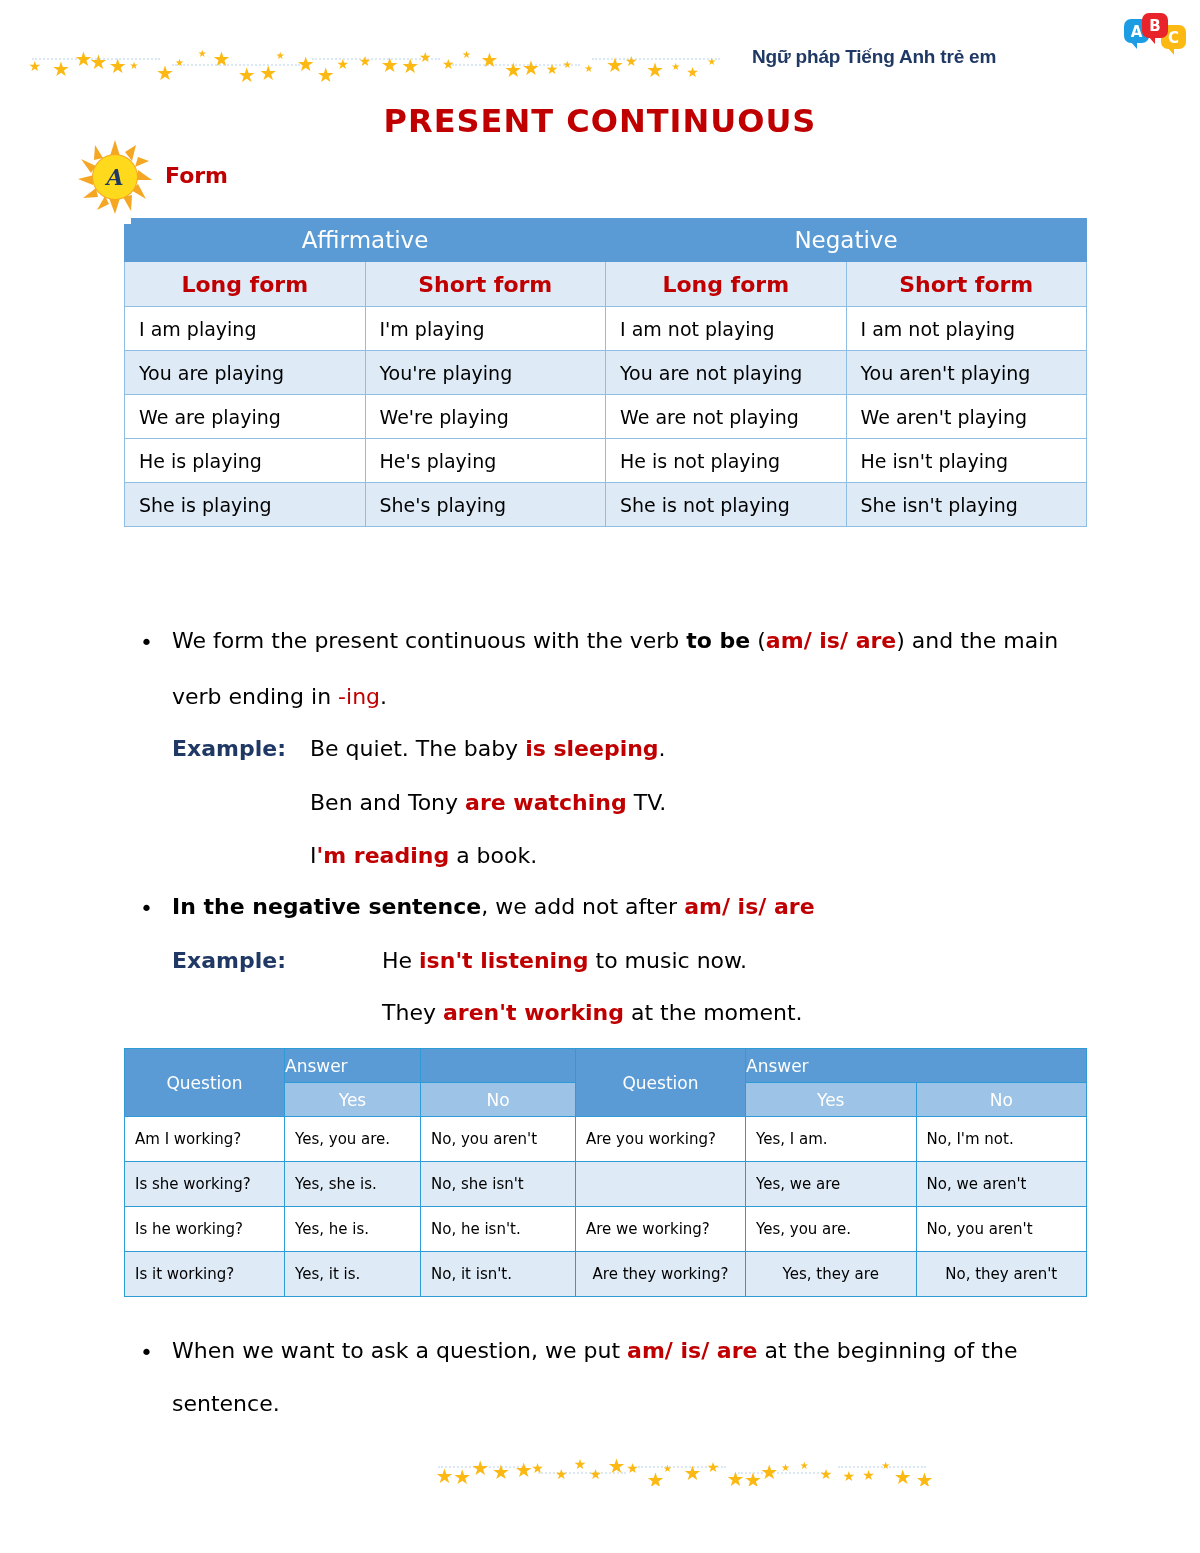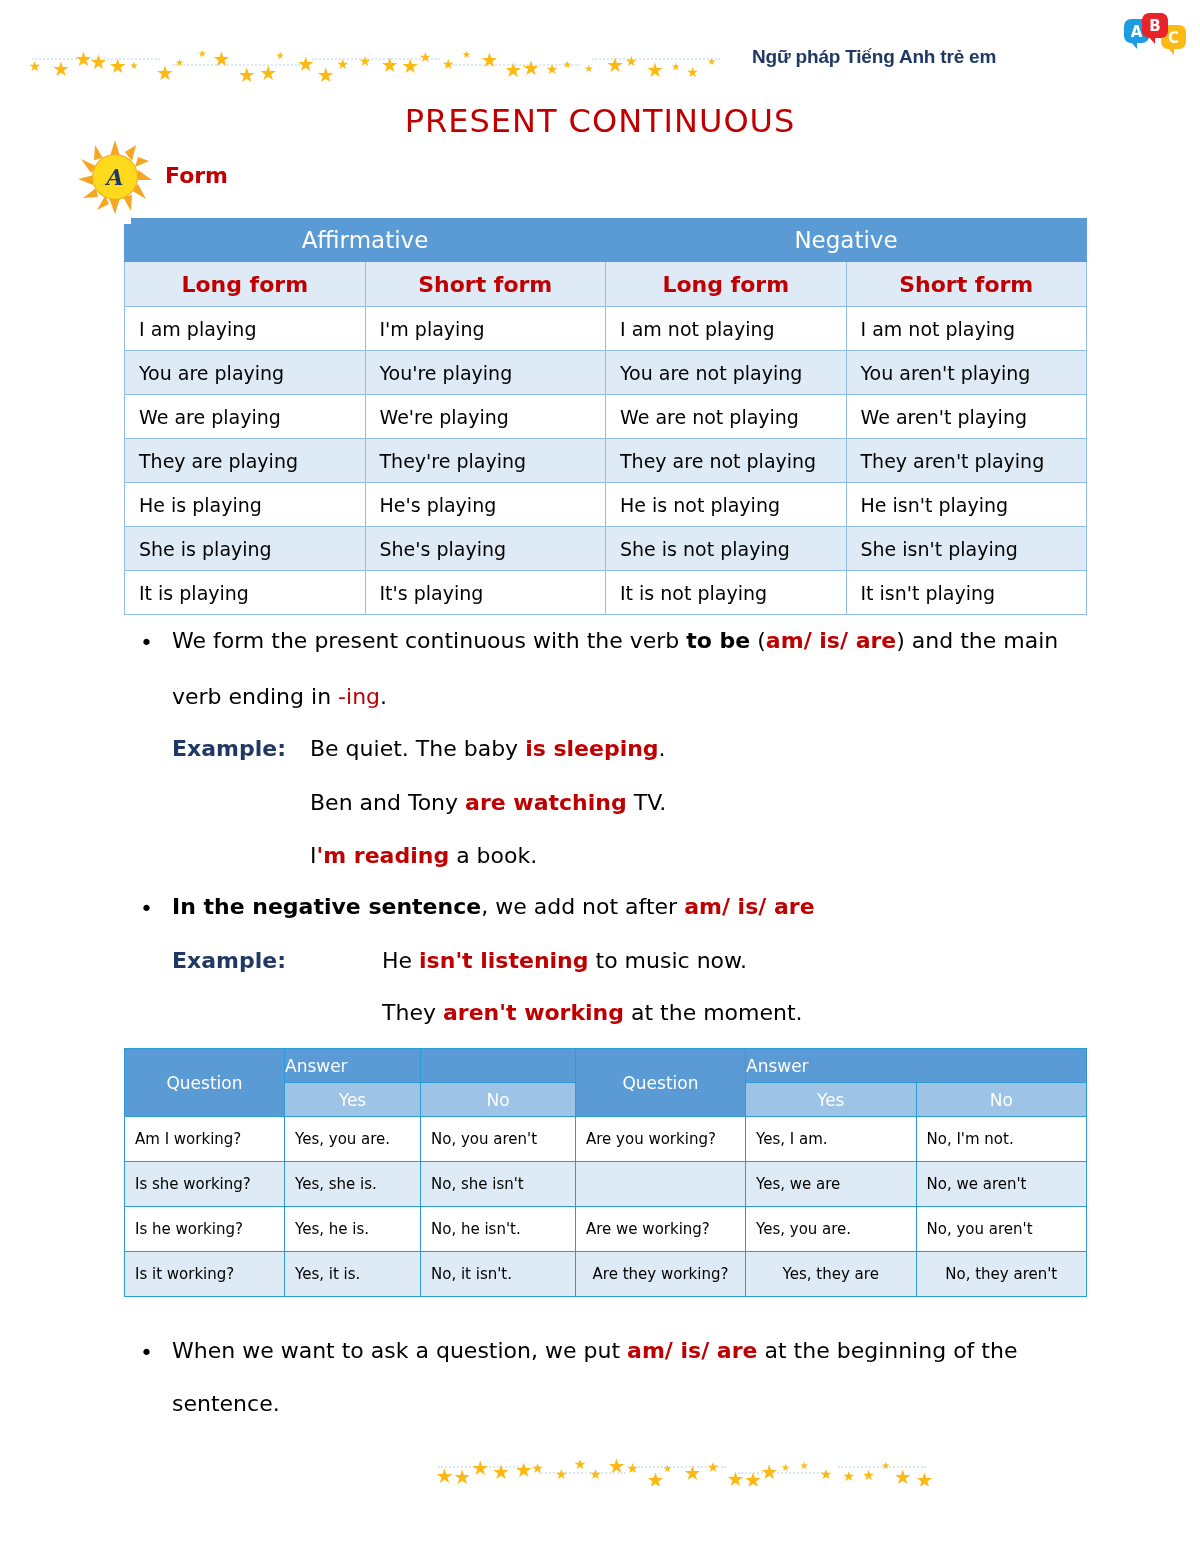--- a/index.html
+++ b/index.html
@@ -92,21 +92,21 @@
   .bubble span { color: #fff; }
 
   
   .doc-title {
     position: absolute;
     left: 0; top: 102px;
     width: 1200px;
     text-align: center;
     font-family: "DejaVu Sans", sans-serif;
     font-size: 32px;
-    font-weight: normal;
+    font-weight: bold;
     color: #C00000;
     letter-spacing: 1px;
   }
 
   
   .section-mark {
     position: absolute;
     left: 78px; top: 140px;
     width: 74px; height: 74px;
   }
@@ -381,43 +381,31 @@
       <td class="cell">You're playing</td>
       <td class="cell">You are not playing</td>
       <td class="cell">You aren't playing</td>
     </tr>
     <tr class="plain">
       <td class="cell">We are playing</td>
       <td class="cell">We're playing</td>
       <td class="cell">We are not playing</td>
       <td class="cell">We aren't playing</td>
     </tr>
-    <tr class="alt">
-      <td class="cell">They are playing</td>
-      <td class="cell">They're playing</td>
-      <td class="cell">They are not playing</td>
-      <td class="cell">They aren't playing</td>
-    </tr>
     <tr class="plain">
       <td class="cell">He is playing</td>
       <td class="cell">He's playing</td>
       <td class="cell">He is not playing</td>
       <td class="cell">He isn't playing</td>
     </tr>
     <tr class="alt">
       <td class="cell">She is playing</td>
       <td class="cell">She's playing</td>
       <td class="cell">She is not playing</td>
       <td class="cell">She isn't playing</td>
-    </tr>
-    <tr class="plain">
-      <td class="cell">It is playing</td>
-      <td class="cell">It's playing</td>
-      <td class="cell">It is not playing</td>
-      <td class="cell">It isn't playing</td>
     </tr>
   </tbody>
     </table>
   <div class="hdr-notch"></div>
 
   <div class="bullet-dot" style="left:140px; top:632px;">•</div>
   <div class="bullet-row" style="left:172px; top:630px; width:960px;"><span>We form the present continuous with the verb </span><span class="bold">to be</span><span> (</span><span class="red">am/ is/ are</span><span>) and the main</span></div>
   <div class="bullet-row" style="left:172px; top:686px;"><span>verb ending in </span><span class="redn">-ing</span><span>.</span></div>
 
   <div class="bullet-row ex-label" style="left:172px; top:738px;">Example:</div>

